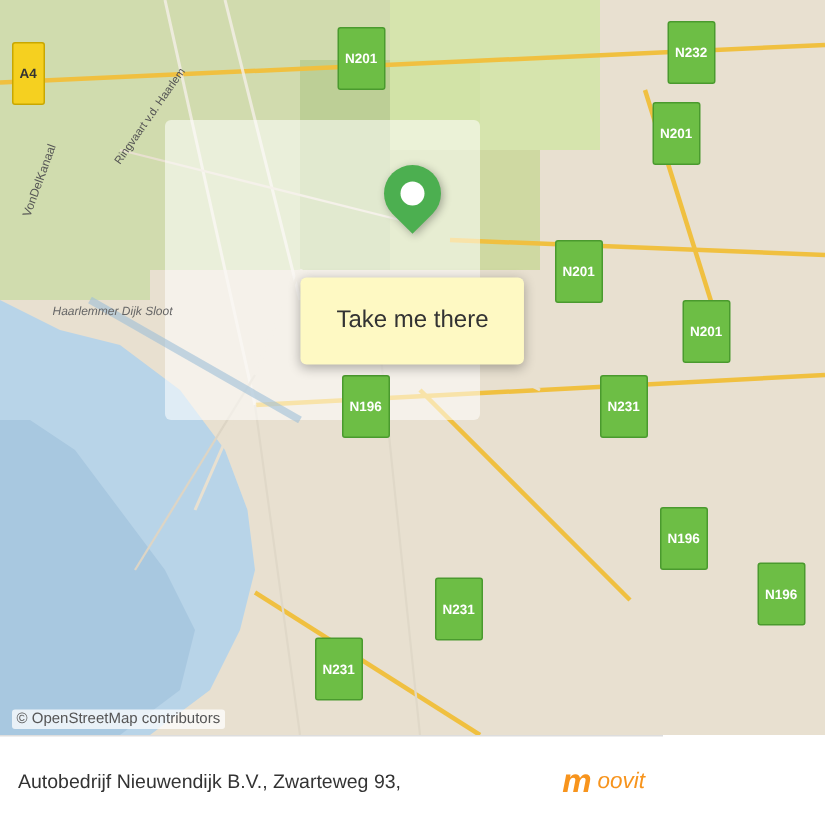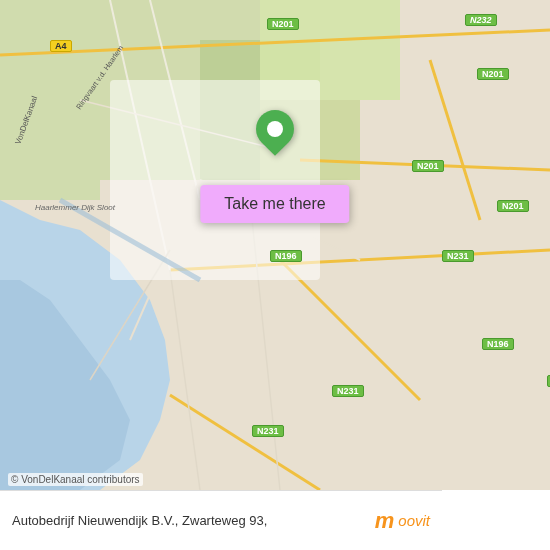--- a/index.html
+++ b/index.html
@@ -65,24 +65,24 @@
       font-size: 15px;
       font-style: italic;
     }
 
     
     #take-me-there-btn {
       position: absolute;
       top: 185px;
       left: 50%;
       transform: translateX(-50%);
-      background: #f0abfc;
+      background: #fef9c3;
       border: none;
       border-radius: 4px;
-      padding: 10px 24px;
+      padding: 20px 24px;
       font-size: 16px;
       font-weight: 500;
       color: #333;
       cursor: pointer;
       box-shadow: 0 2px 8px rgba(0,0,0,0.3);
       white-space: nowrap;
       z-index: 10;
     }
 
     
@@ -126,25 +126,24 @@
       transform: rotate(45deg);
     }
 
     
     .road-label {
       position: absolute;
       font-size: 9px;
       font-weight: bold;
       background: white;
       border: 1px solid #aaa;
-      padding: 0 4px;
+      padding: 15px 4px;
       border-radius: 2px;
       color: #333;
       white-space: nowrap;
-      margin-left: 42px;
     }
 
     .road-label.yellow {
       background: #f5d020;
       border-color: #c9a700;
       color: #333;
     }
 
     .road-label.green {
       background: #6dbe45;
@@ -204,34 +203,34 @@
 
   <div class="map-pin">
     <div class="pin-circle-outer">
       <div class="pin-circle-inner"></div>
     </div>
   </div>
 
   <button id="take-me-there-btn">Take me there</button>
 
   <div class="road-label green" style="top:18px; left:225px;">N201</div>
-  <div class="road-label green" style="top:14px; left:423px;font-style:italic;">N232</div>
+  <div class="road-label green" style="top:14px; left:445px;">N232</div>
   <div class="road-label green" style="top:68px; left:435px;">N201</div>
-  <div class="road-label yellow" style="top:40px; left:8px;">A4</div>
+  <div class="road-label yellow" style="top:28px; left:8px;">A4</div>
   <div class="road-label green" style="top:160px; left:370px;">N201</div>
   <div class="road-label green" style="top:250px; left:228px;">N196</div>
   <div class="road-label green" style="top:250px; left:400px;">N231</div>
   <div class="road-label green" style="top:200px; left:455px;">N201</div>
   <div class="road-label green" style="top:338px; left:440px;">N196</div>
   <div class="road-label green" style="top:375px; left:505px;">N196</div>
   <div class="road-label green" style="top:385px; left:290px;">N231</div>
   <div class="road-label green" style="top:425px; left:210px;">N231</div>
 
   <div id="osm-attr">
-    <span>© VonDelKanaal contributors</span>
+    <span>© OpenStreetMap contributors</span>
   </div>
 </div>
 
 <div id="bottom-bar">
   <div id="address-text">
     <div>Autobedrijf Nieuwendijk B.V., Zwarteweg 93,</div>
   </div>
   <div id="moovit-logo">
     <span class="moovit-m">m</span>
     <span class="moovit-text">oovit</span>

